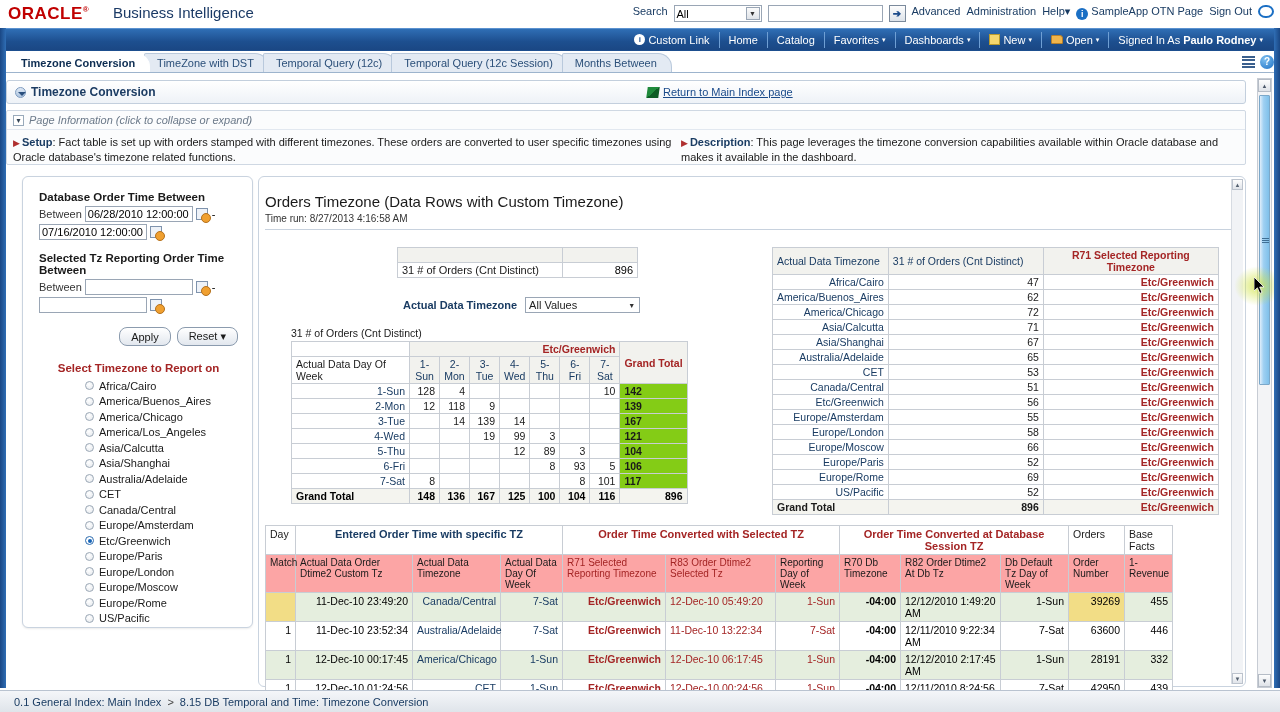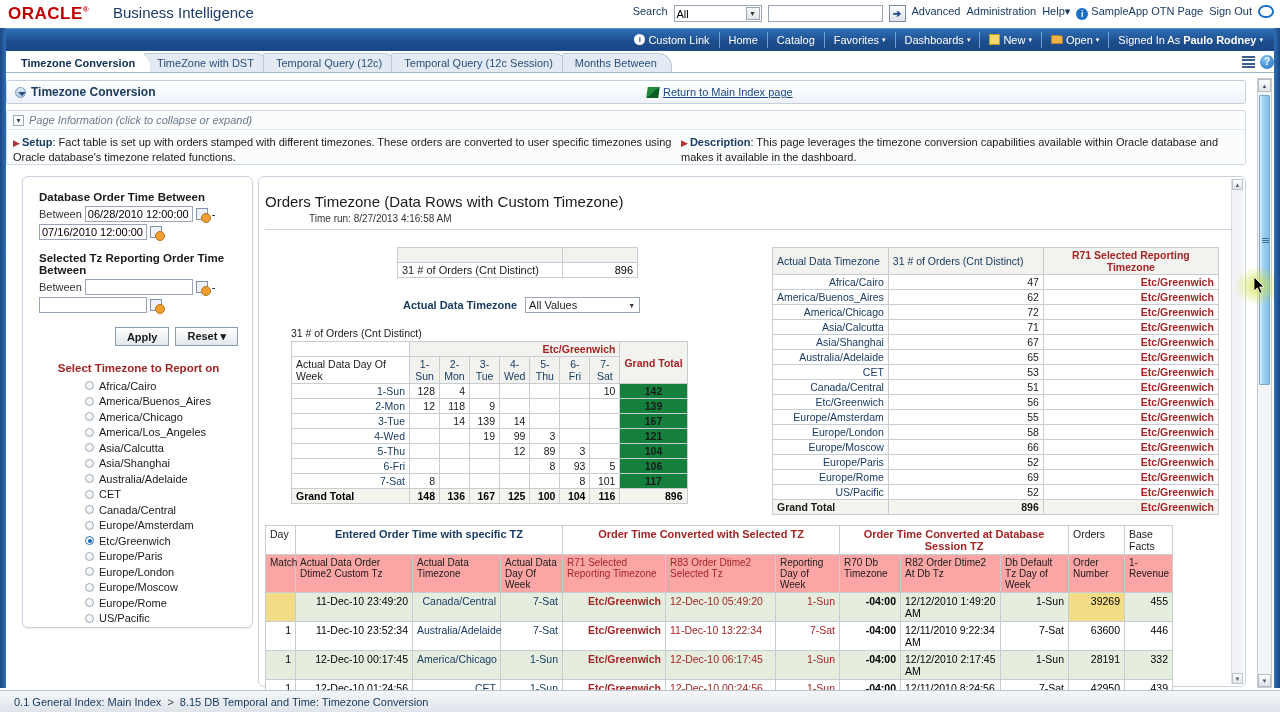--- a/index.html
+++ b/index.html
@@ -190,21 +190,21 @@
     content:""; position:absolute; left:0; top:0; width:10px;height:10px;
     background:#eef2f8; border:1px solid #7f93ad;
   }
   .cal-ico:after{
     content:""; position:absolute; left:5px; top:5px; width:8px;height:8px;
     border-radius:50%; background:#f0a030; border:1px solid #b4701c;
   }
   .fp-btnrow { display:flex; justify-content:flex-end; gap:6px; margin-top:14px; }
   .fp-btn {
     border:1px solid #8b9bae; background:linear-gradient(#ffffff,#e2e7ee);
-    font-size:11px; padding:2px 11px; border-radius:0; color:#1a1a1a;font-weight:bold;
+    font-size:11px; padding:2px 11px; border-radius:8px; color:#1a1a1a;
   }
   .fp-tzhdr {
     text-align:center; font-size:11.5px; font-weight:bold; color:#a42525;
     margin:16px 0 4px 0;
   }
   .radio-list { padding-left:46px; }
   .radio-row { display:flex; align-items:center; gap:5px; height:15.5px; }
   .radio {
     width:9px;height:9px;border-radius:50%;
     border:1px solid #9aa7b5; background:radial-gradient(circle at 40% 35%,#fff,#e3e7ec);
@@ -216,21 +216,21 @@
     border-radius:50%; background:#1664b8;
   }
   .radio-lbl { font-size:11px; color:#1a1a1a; }
 
   
   .report-area {
     position:absolute; left:258px; top:176px; width:988px; height:511px;
     background:#fff; border:1px solid #c9d3df; border-radius:6px;
   }
   .rpt-title { position:absolute; left:6px; top:16px; font-size:15px; color:#1a1a1a; }
-  .rpt-subtitle { position:absolute; left:6px; top:36px; font-size:10px; color:#333;margin-left:44px; }
+  .rpt-subtitle { position:absolute; left:6px; top:36px; font-size:10px; color:#333; }
   .rpt-rule { position:absolute; left:6px; top:52px; width:972px; height:1px; background:#c8d2de; }
 
   
   .tbl { border-collapse:collapse; font-size:11px; }
   .tbl td, .tbl th { border:1px solid #c8cdd4; padding:1px 4px; }
 
   .mini-tbl { position:absolute; left:138px; top:70px; }
   .mini-tbl td { height:15px; }
   .mini-hdr td { background:#f2f2ee; }
   .mini-lbl { background:#fff; color:#1a1a1a; width:165px; }
@@ -248,21 +248,21 @@
   .pivot-cap { position:absolute; left:32px; top:150px; font-size:10.5px; color:#1a1a1a; }
   .pivot-tbl { position:absolute; left:32px; top:164px; }
   .pivot-tbl td, .pivot-tbl th { height:15px; font-size:10.5px; }
   .pv-corner { background:#fff; }
   .pv-grp { background:#f2f2ee; color:#a42525; font-weight:bold; text-align:right; }
   .pv-gt-hdr { background:#f2f2ee; color:#a42525; font-weight:bold; text-align:center; }
   .pv-colhdr { background:#f2f2ee; color:#1a3c63; text-align:center; width:30px; }
   .pv-rowhdr-lbl { background:#fff; color:#1a1a1a; text-align:left; width:118px;}
   .pv-rowhdr { background:#fff; color:#1a3c63; text-align:right; }
   .pv-num { background:#fff; text-align:right; color:#1a1a1a; }
-  .pv-total { background:#15803d; text-align:center; font-weight:bold; color:#1a1a1a;}
+  .pv-total { background:#84cc16; text-align:left; font-weight:bold; color:#1a1a1a;}
   .pv-gtrow td { background:#f4f4ef; font-weight:bold; }
 
   .tz-tbl { position:absolute; left:513px; top:70px; }
   .tz-tbl td, .tz-tbl th { height:14px; font-size:10.5px; }
   .tz-h1 { background:#f2f2ee; color:#1a3c63; text-align:left; width:102px; }
   .tz-h2 { background:#f2f2ee; color:#1a3c63; text-align:left; width:155px; }
   .tz-h3 { background:#f2f2ee; color:#a42525; font-weight:bold; text-align:center; width:175px; }
   .tz-name { background:#fff; color:#1a3c63; text-align:right; }
   .tz-cnt { background:#fff; color:#1a1a1a; text-align:right; }
   .tz-rep { background:#fff; color:#a42525; font-weight:bold; text-align:right; padding-right:6px;}

